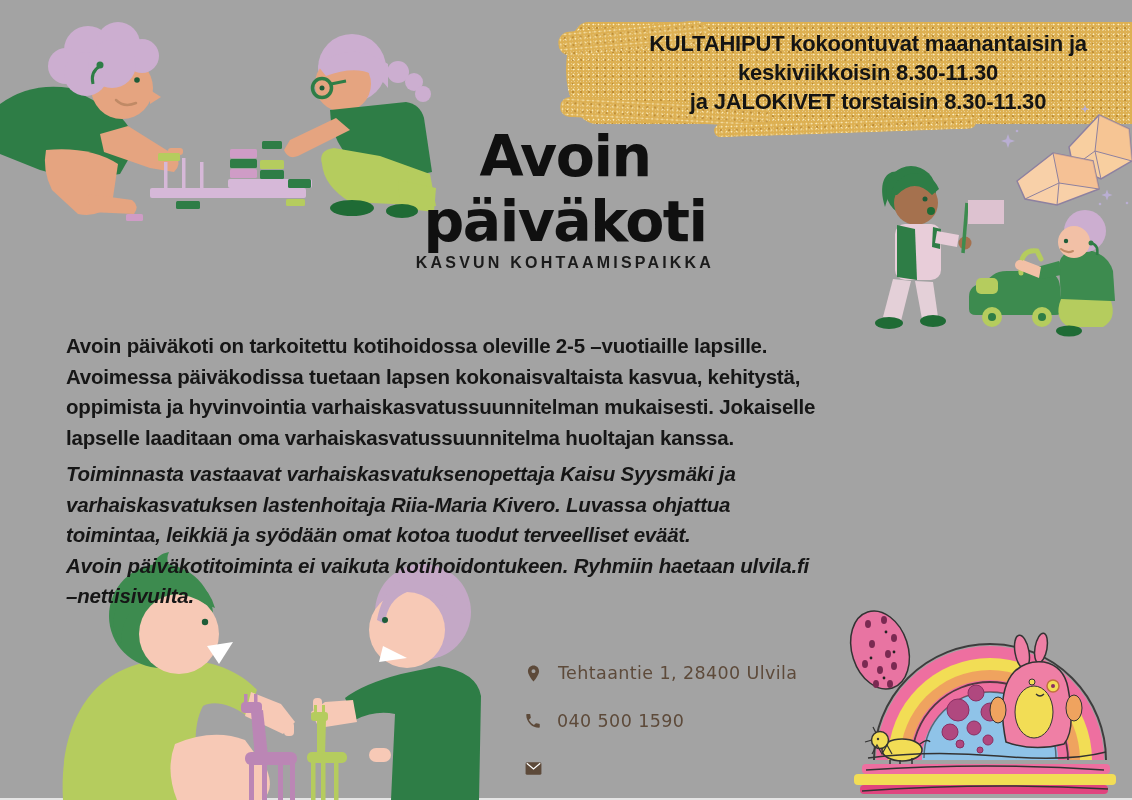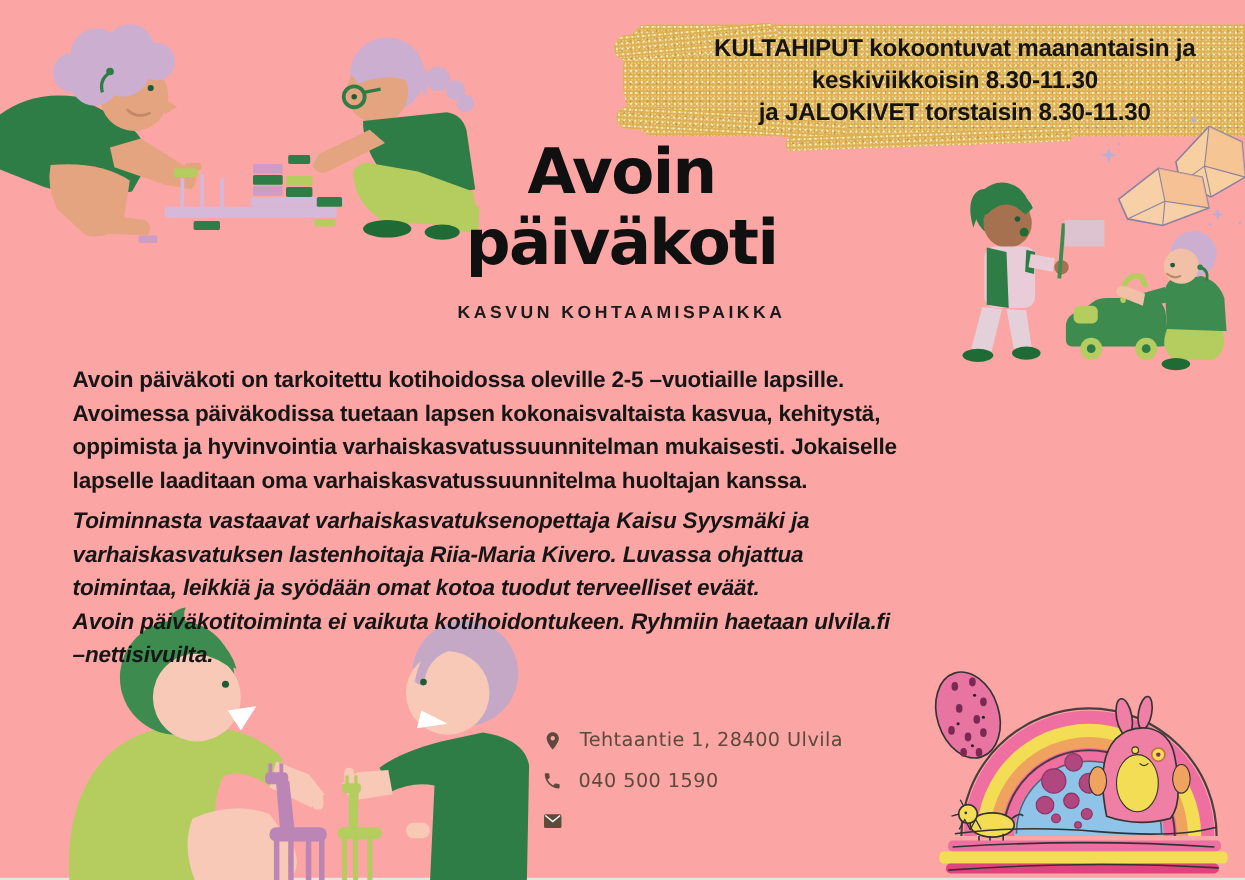--- a/index.html
+++ b/index.html
@@ -1,17 +1,17 @@
 <!DOCTYPE html>
 <html><head>
 <meta charset="utf-8">
 <style>
   html,body{margin:0;padding:0;background:#ffffff;}
   .page{
-    position:relative; width:1132px; height:800px; background:#fca5a5;
+    position:relative; width:1132px; height:800px; background:#a3a3a3;
     overflow:hidden; font-family:"Liberation Sans", sans-serif; color:#161616;
   }
   .page::after{content:""; position:absolute; left:0; right:0; bottom:0; height:2px; background:#e5e5e5;}
 
   
   .gold{
     background-color:#ddb052;
     background-image:
       radial-gradient(rgba(255,244,200,0.95) 0.7px, transparent 1.1px),
       radial-gradient(rgba(166,113,26,0.55) 0.7px, transparent 1.1px),
@@ -33,34 +33,34 @@
     white-space:pre-line; color:#141414;
   }
 
   
   .title-block{position:absolute; left:315px; top:124px; width:500px; text-align:center; z-index:2;}
   .title-line{
     font-family:"DejaVu Sans", sans-serif; font-weight:700;
     font-size:57px; line-height:65px; letter-spacing:-1.5px; color:#101010;
   }
   .subtitle{
-    margin-top:22px; font-weight:700; font-size:16px; letter-spacing:3.2px; color:#1b1b1b;
+    font-weight:700; font-size:16px; letter-spacing:3.2px; color:#1b1b1b;
   }
 
   
   .para{
     position:absolute; left:66px; width:1000px; text-align:left; z-index:2;
     font-weight:700; font-size:20.5px; line-height:30.5px; letter-spacing:-0.2px;
     white-space:pre-line; color:#161616;
   }
   .para-1{top:331px;}
   .para-2{top:459px;font-style:italic;}
 
   
-  .contact{position:absolute; left:493px; top:663px; display:flex; flex-direction:column; gap:17px; z-index:2;}
+  .contact{position:absolute; left:524px; top:663px; display:flex; flex-direction:column; gap:28px; z-index:2;}
   .contact-row{display:flex; align-items:center; gap:15px;}
   .contact-row svg{flex:0 0 auto;}
   .contact-text{
     font-family:"DejaVu Sans", sans-serif; font-size:17.5px; letter-spacing:0.4px; color:#5d4a3a;
   }
 
   .illo{position:absolute; z-index:1;}
   .illo-top-left{left:0; top:22px;}
   .illo-right{left:845px; top:103px;}
   .illo-bottom-left{left:55px; top:552px;}

